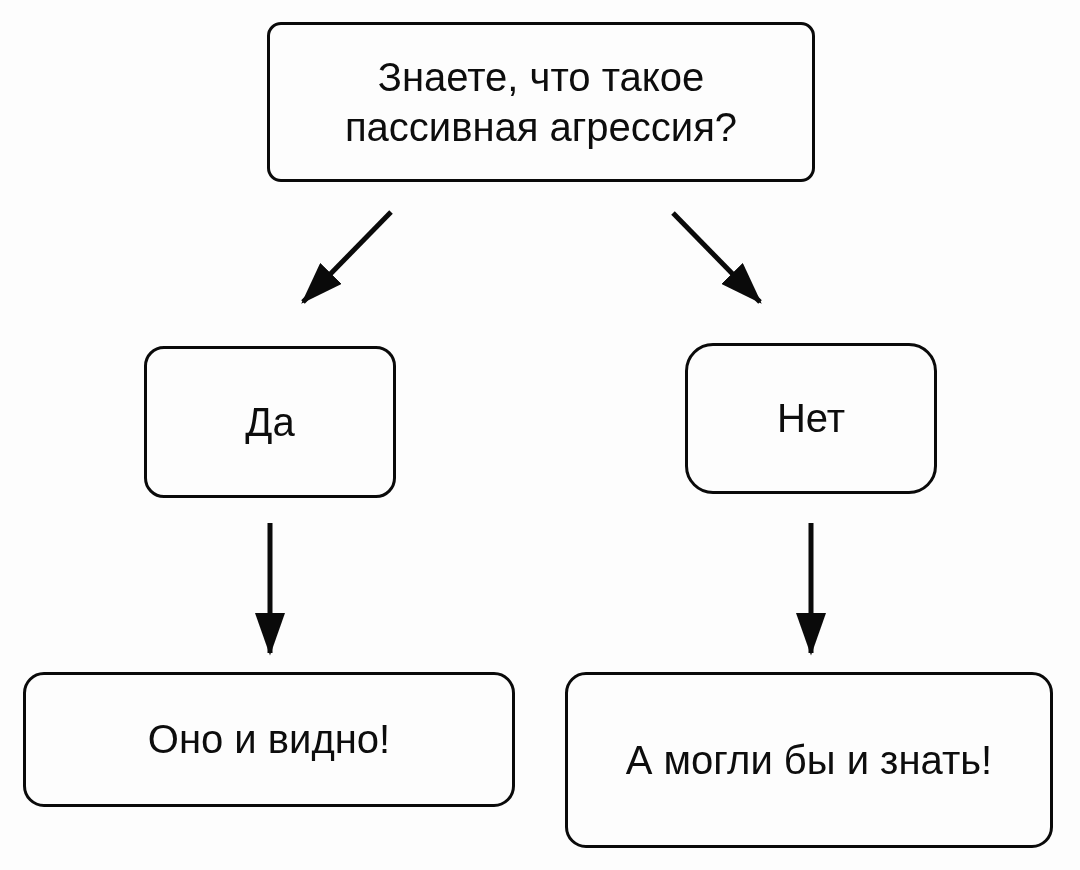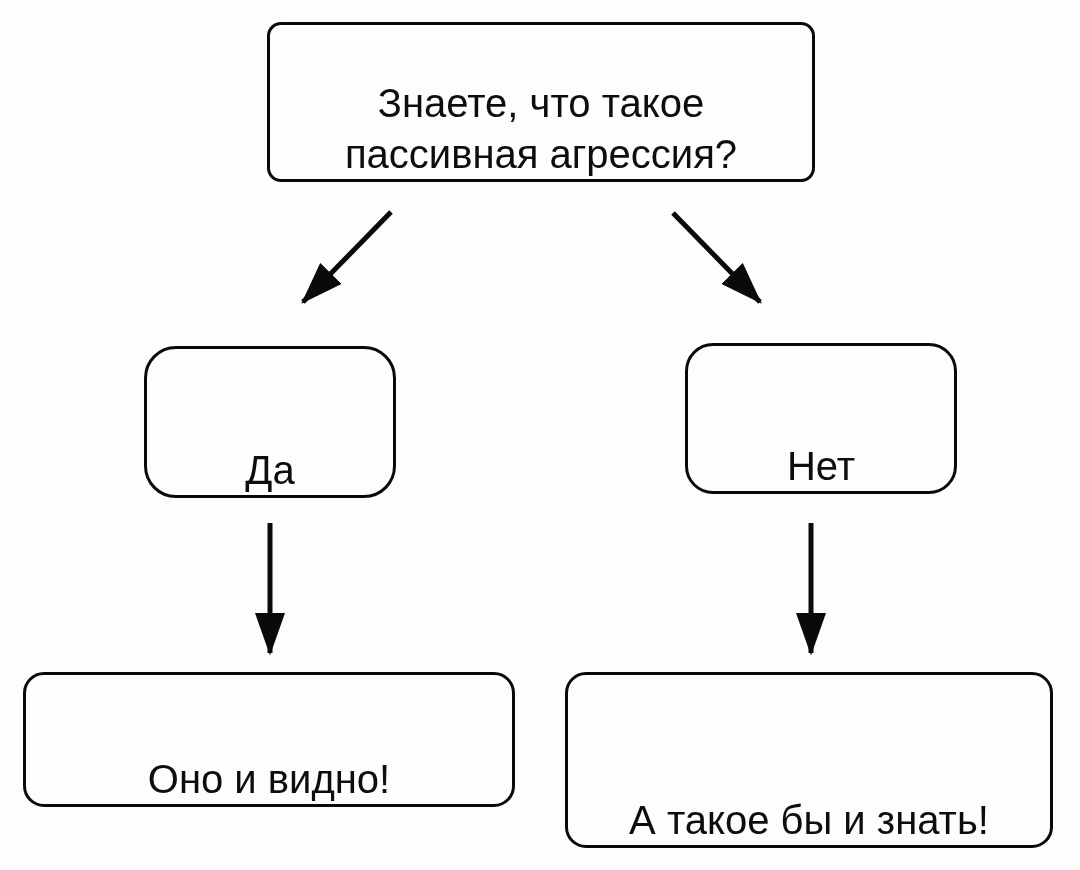--- a/index.html
+++ b/index.html
@@ -19,41 +19,41 @@
   .canvas {
     position: relative;
     width: 1080px; height: 870px;
     overflow: hidden;
   }
   .node {
     position: absolute;
     background: var(--node-fill);
     border: 3px solid var(--line);
     display: flex;
-    align-items: flex-end;
+    align-items: center;
     justify-content: center;
     text-align: center;
     font-size: 40px;
     line-height: 1.26;
     white-space: pre-line;
     color: var(--ink);
   }
   .node--question {
     left: 267px; top: 22px;
     width: 548px; height: 160px;
     border-radius: 14px;
   }
   .node--yes {
     left: 144px; top: 346px;
     width: 252px; height: 152px;
-    border-radius: 32px;
+    border-radius: 20px;
   }
   .node--no {
     left: 685px; top: 343px;
-    width: 272px; height: 151px;
+    width: 252px; height: 151px;
     border-radius: 28px;
   }
   .node--yes-result {
     left: 23px; top: 672px;
     width: 492px; height: 135px;
     border-radius: 21px;
   }
   .node--no-result {
     left: 565px; top: 672px;
     width: 488px; height: 176px;
@@ -99,16 +99,16 @@
 
   <div class="node node--no">
     <span>Нет</span>
   </div>
 
   <div class="node node--yes-result">
     <span>Оно и видно!</span>
   </div>
 
   <div class="node node--no-result">
-    <span>А такое бы и знать!</span>
+    <span>А могли бы и знать!</span>
   </div>
 
 </div>
 
 </body></html>

